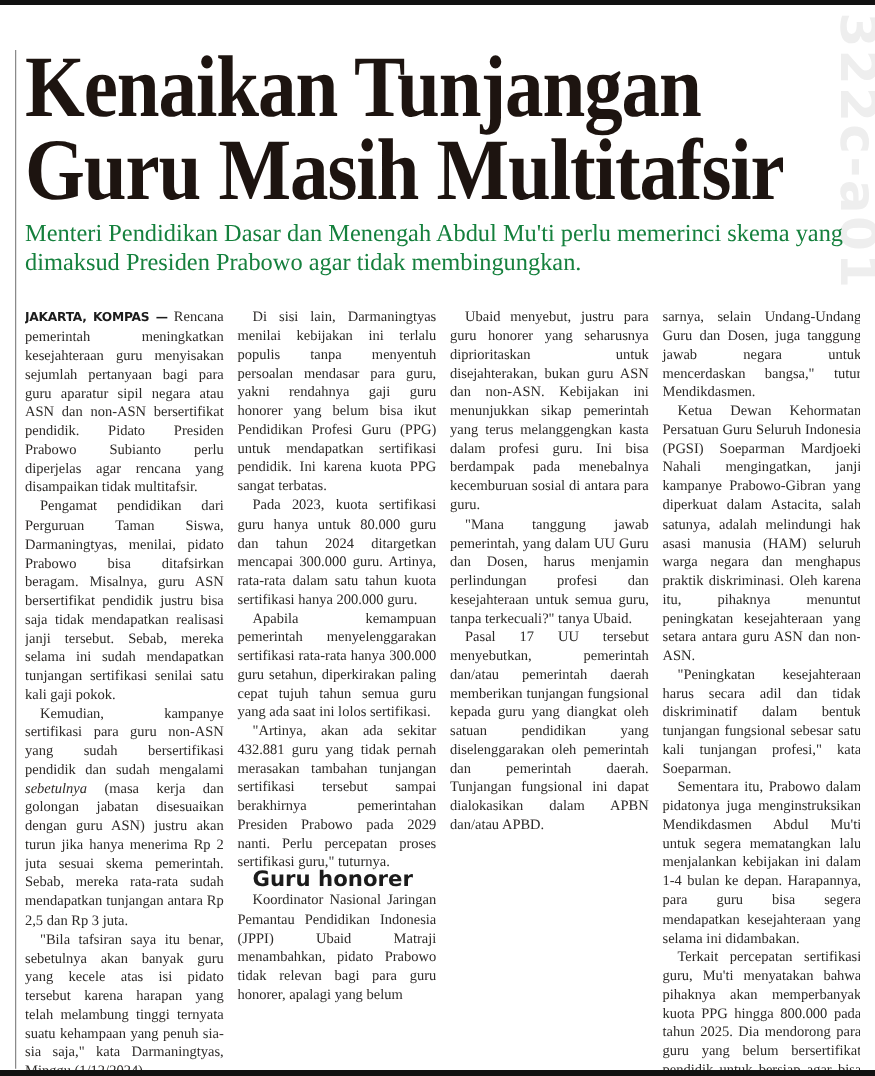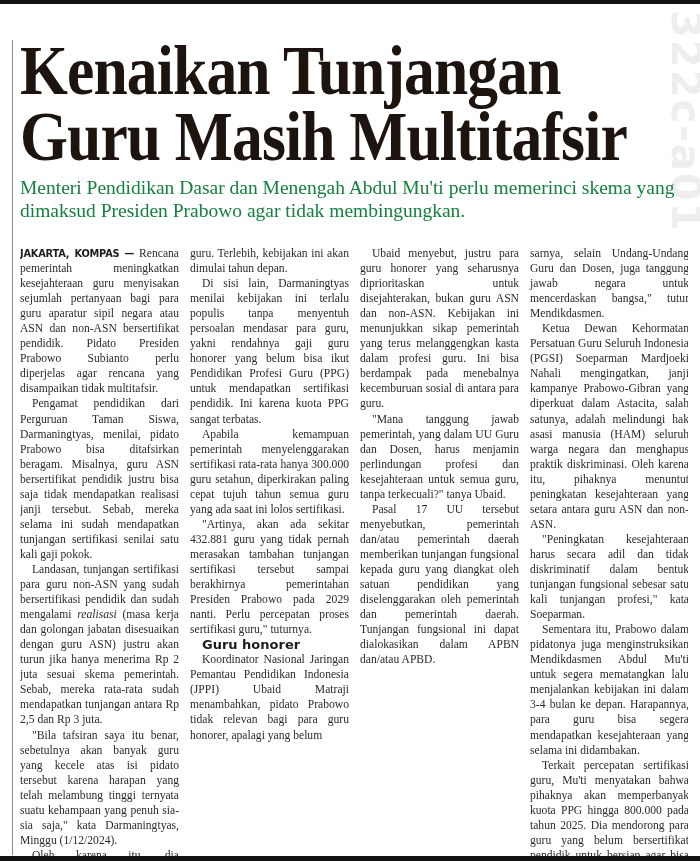--- a/index.html
+++ b/index.html
@@ -34,65 +34,65 @@
   .columns {
     position: absolute; left: 20px; top: 232px; width: 668px; height: 624px;
     display: grid; grid-template-columns: repeat(4, 159px); column-gap: 11px;
     overflow: hidden;
     margin-top: 14px;
   }
   .col { font-family: "Liberation Serif", "DejaVu Serif", serif; font-size: 11.6px; line-height: 15.05px; color: #2d2a28; text-align: justify; hyphens: manual; }
   .col p { margin: 0; text-indent: 12px; }
   .col p.first { text-indent: 0; }
   .dateline { font-family: "DejaVu Sans", sans-serif; font-weight: bold; font-size: 9.8px; letter-spacing: -0.2px; color: #1c1c1c; }
-  .subhead { font-family: "DejaVu Sans", sans-serif; font-weight: bold; font-size: 13px; margin: 8px 0 4px 0; color: #1c1c1c; text-indent: 0; }
+  .subhead { font-family: "DejaVu Sans", sans-serif; font-weight: bold; font-size: 17px; margin: 8px 0 4px 0; color: #1c1c1c; text-indent: 0; }
   em { font-style: italic; }
 </style>
 </head>
 <body>
 
 <div class="top-bar"></div>
 <div class="left-rule"></div>
 <div class="watermark">322c-a01</div>
 
 <h1 class="headline" style="margin:0;">
   <div>Kenaikan Tunjangan</div>
   <div>Guru Masih Multitafsir</div>
 </h1>
 
 <div class="deck">Menteri Pendidikan Dasar dan Menengah Abdul Mu'ti perlu memerinci skema yang dimaksud Presiden Prabowo agar tidak membingungkan.</div>
 
 <div class="columns">
   <div class="col">
     <p class="first"><span class="dateline">JAKARTA, KOMPAS —</span> <span>Rencana pemerintah meningkatkan kesejahteraan guru menyisakan sejumlah pertanyaan bagi para guru aparatur sipil negara atau ASN dan non-ASN bersertifikat pendidik. Pidato Presiden Prabowo Subianto perlu diperjelas agar rencana yang disampaikan tidak multitafsir.</span></p>
     <p>Pengamat pendidikan dari Perguruan Taman Siswa, Darmaningtyas, menilai, pidato Prabowo bisa ditafsirkan beragam. Misalnya, guru ASN bersertifikat pendidik justru bisa saja tidak mendapatkan realisasi janji tersebut. Sebab, mereka selama ini sudah mendapatkan tunjangan sertifikasi senilai satu kali gaji pokok.</p>
-    <p><span>Landasan, tunjangan sertifikasi para guru non-ASN yang sudah bersertifikasi pendidik dan sudah mengalami </span><em>realisasi</em><span> (masa kerja dan golongan jabatan disesuaikan dengan guru ASN) justru akan turun jika hanya menerima Rp 2 juta sesuai skema pemerintah. Sebab, mereka rata-rata sudah mendapatkan tunjangan antara Rp 2,5 dan Rp 3 juta.</span></p>
+    <p><span>Kemudian, kampanye sertifikasi para guru non-ASN yang sudah bersertifikasi pendidik dan sudah mengalami </span><em>sebetulnya</em><span> (masa kerja dan golongan jabatan disesuaikan dengan guru ASN) justru akan turun jika hanya menerima Rp 2 juta sesuai skema pemerintah. Sebab, mereka rata-rata sudah mendapatkan tunjangan antara Rp 2,5 dan Rp 3 juta.</span></p>
     <p>"Bila tafsiran saya itu benar, sebetulnya akan banyak guru yang kecele atas isi pidato tersebut karena harapan yang telah melambung tinggi ternyata suatu kehampaan yang penuh sia-sia saja," kata Darmaningtyas, Minggu (1/12/2024).</p>
     <p>Oleh karena itu, dia mendorong Menteri Pendidikan Dasar dan Menengah (Mendikdasmen) Abdul Mu'ti untuk segera memerinci skema yang dimaksud Presiden Prabowo agar tidak membingungkan dan me-</p>
   </div>
 
   <div class="col">
-    <p class="first">guru. Terlebih, kebijakan ini akan dimulai tahun depan.</p>
     <p>Di sisi lain, Darmaningtyas menilai kebijakan ini terlalu populis tanpa menyentuh persoalan mendasar para guru, yakni rendahnya gaji guru honorer yang belum bisa ikut Pendidikan Profesi Guru (PPG) untuk mendapatkan sertifikasi pendidik. Ini karena kuota PPG sangat terbatas.</p>
+    <p>Pada 2023, kuota sertifikasi guru hanya untuk 80.000 guru dan tahun 2024 ditargetkan mencapai 300.000 guru. Artinya, rata-rata dalam satu tahun kuota sertifikasi hanya 200.000 guru.</p>
     <p>Apabila kemampuan pemerintah menyelenggarakan sertifikasi rata-rata hanya 300.000 guru setahun, diperkirakan paling cepat tujuh tahun semua guru yang ada saat ini lolos sertifikasi.</p>
     <p>"Artinya, akan ada sekitar 432.881 guru yang tidak pernah merasakan tambahan tunjangan sertifikasi tersebut sampai berakhirnya pemerintahan Presiden Prabowo pada 2029 nanti. Perlu percepatan proses sertifikasi guru," tuturnya.</p>
     <p class="subhead">Guru honorer</p>
     <p>Koordinator Nasional Jaringan Pemantau Pendidikan Indonesia (JPPI) Ubaid Matraji menambahkan, pidato Prabowo tidak relevan bagi para guru honorer, apalagi yang belum</p>
   </div>
 
   <div class="col">
     <p>Ubaid menyebut, justru para guru honorer yang seharusnya diprioritaskan untuk disejahterakan, bukan guru ASN dan non-ASN. Kebijakan ini menunjukkan sikap pemerintah yang terus melanggengkan kasta dalam profesi guru. Ini bisa berdampak pada menebalnya kecemburuan sosial di antara para guru.</p>
     <p>"Mana tanggung jawab pemerintah, yang dalam UU Guru dan Dosen, harus menjamin perlindungan profesi dan kesejahteraan untuk semua guru, tanpa terkecuali?" tanya Ubaid.</p>
     <p>Pasal 17 UU tersebut menyebutkan, pemerintah dan/atau pemerintah daerah memberikan tunjangan fungsional kepada guru yang diangkat oleh satuan pendidikan yang diselenggarakan oleh pemerintah dan pemerintah daerah. Tunjangan fungsional ini dapat dialokasikan dalam APBN dan/atau APBD.</p>
 
   </div>
 
   <div class="col">
     <p class="first">sarnya, selain Undang-Undang Guru dan Dosen, juga tanggung jawab negara untuk mencerdaskan bangsa," tutur Mendikdasmen.</p>
     <p>Ketua Dewan Kehormatan Persatuan Guru Seluruh Indonesia (PGSI) Soeparman Mardjoeki Nahali mengingatkan, janji kampanye Prabowo-Gibran yang diperkuat dalam Astacita, salah satunya, adalah melindungi hak asasi manusia (HAM) seluruh warga negara dan menghapus praktik diskriminasi. Oleh karena itu, pihaknya menuntut peningkatan kesejahteraan yang setara antara guru ASN dan non-ASN.</p>
     <p>"Peningkatan kesejahteraan harus secara adil dan tidak diskriminatif dalam bentuk tunjangan fungsional sebesar satu kali tunjangan profesi," kata Soeparman.</p>
-    <p>Sementara itu, Prabowo dalam pidatonya juga menginstruksikan Mendikdasmen Abdul Mu'ti untuk segera mematangkan lalu menjalankan kebijakan ini dalam 3-4 bulan ke depan. Harapannya, para guru bisa segera mendapatkan kesejahteraan yang selama ini didambakan.</p>
+    <p>Sementara itu, Prabowo dalam pidatonya juga menginstruksikan Mendikdasmen Abdul Mu'ti untuk segera mematangkan lalu menjalankan kebijakan ini dalam 1-4 bulan ke depan. Harapannya, para guru bisa segera mendapatkan kesejahteraan yang selama ini didambakan.</p>
     <p>Terkait percepatan sertifikasi guru, Mu'ti menyatakan bahwa pihaknya akan memperbanyak kuota PPG hingga 800.000 pada tahun 2025. Dia mendorong para guru yang belum bersertifikat pendidik untuk bersiap agar bisa turut mendapatkan realisasi janji tersebut.</p>
 
   </div>
 </div>
 
 <div class="bottom-bar"></div>
 
 </body></html>

